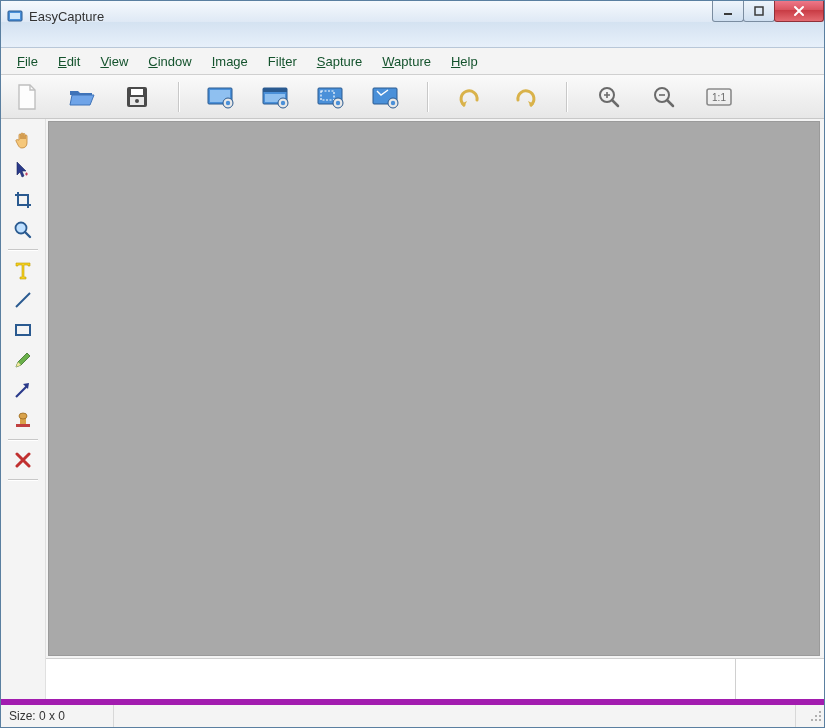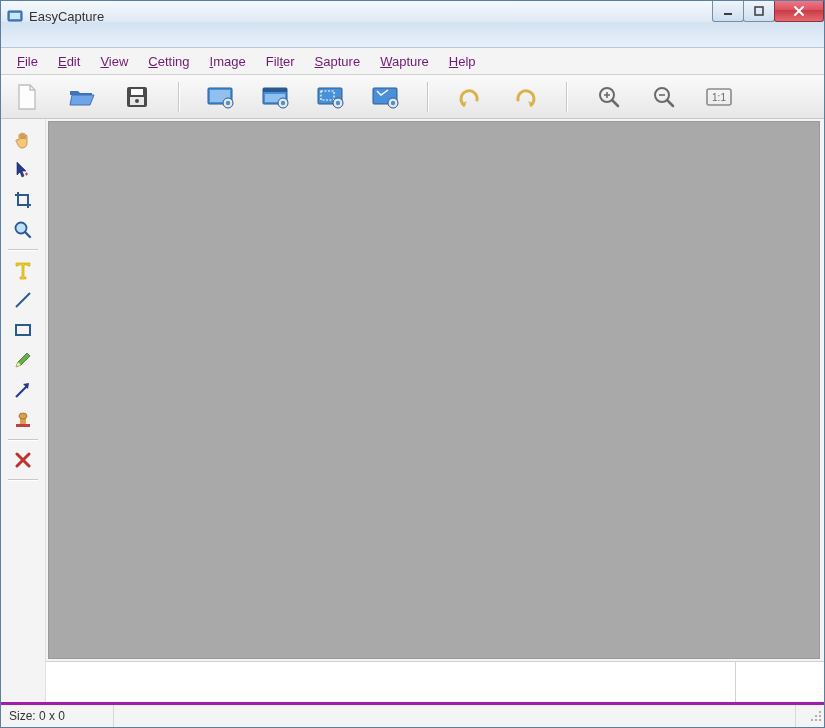--- a/index.html
+++ b/index.html
@@ -70,21 +70,21 @@
   .menubar {
     height: 26px;
     background: #f4f4f4;
     display: flex;
     align-items: center;
     padding: 0 6px;
     border-bottom: 1px solid #d0d0d0;
   }
   .menu-item {
     padding: 3px 10px;
-    color: #701a75;
+    color: #14532d;
     cursor: default;
     font-size: 13px;
   }
   .menu-item .ul { text-decoration: underline; }
   
   .toolbar {
     height: 43px;
     background: linear-gradient(to bottom, #fafafa, #e7e7e7);
     border-bottom: 1px solid #c8c8c8;
     display: flex;
@@ -163,21 +163,21 @@
     flex: 1;
     border-right: 1px solid #d0d0d0;
   }
   .lower-panel .small {
     width: 88px;
   }
   
   .statusbar {
     height: 22px;
     background: #f4f4f4;
-    border-top: 3px solid #a21caf;
+    border-top: 6px solid #a21caf;
     display: flex;
     align-items: center;
     font-size: 12px;
     color: #333;
   }
   .status-cell {
     padding: 0 8px;
     height: 100%;
     display: flex;
     align-items: center;
@@ -222,21 +222,21 @@
           <path d="M3 2 L11 10 M11 2 L3 10" stroke="#fff" stroke-width="2" stroke-linecap="round"></path>
         </svg>
       </div>
     </div>
   </div>
 
   <div class="menubar">
     <div class="menu-item"><span class="ul">F</span><span></span><span>ile</span></div>
     <div class="menu-item"><span class="ul">E</span><span>dit</span></div>
     <div class="menu-item"><span class="ul">V</span><span>iew</span></div>
-    <div class="menu-item"><span class="ul">C</span><span>etting</span></div>
+    <div class="menu-item"><span class="ul">C</span><span>indow</span></div>
     <div class="menu-item"><span class="ul">I</span><span>mage</span></div>
     <div class="menu-item"><span>Fil</span><span class="ul">t</span><span>er</span></div>
     <div class="menu-item"><span class="ul">S</span><span>apture</span></div>
     <div class="menu-item"><span class="ul">W</span><span>apture</span></div>
     <div class="menu-item"><span class="ul">H</span><span>elp</span></div>
   </div>
 
   <div class="toolbar">
     <div class="tool-btn">
       <svg width="26" height="28" viewBox="0 0 26 28">

